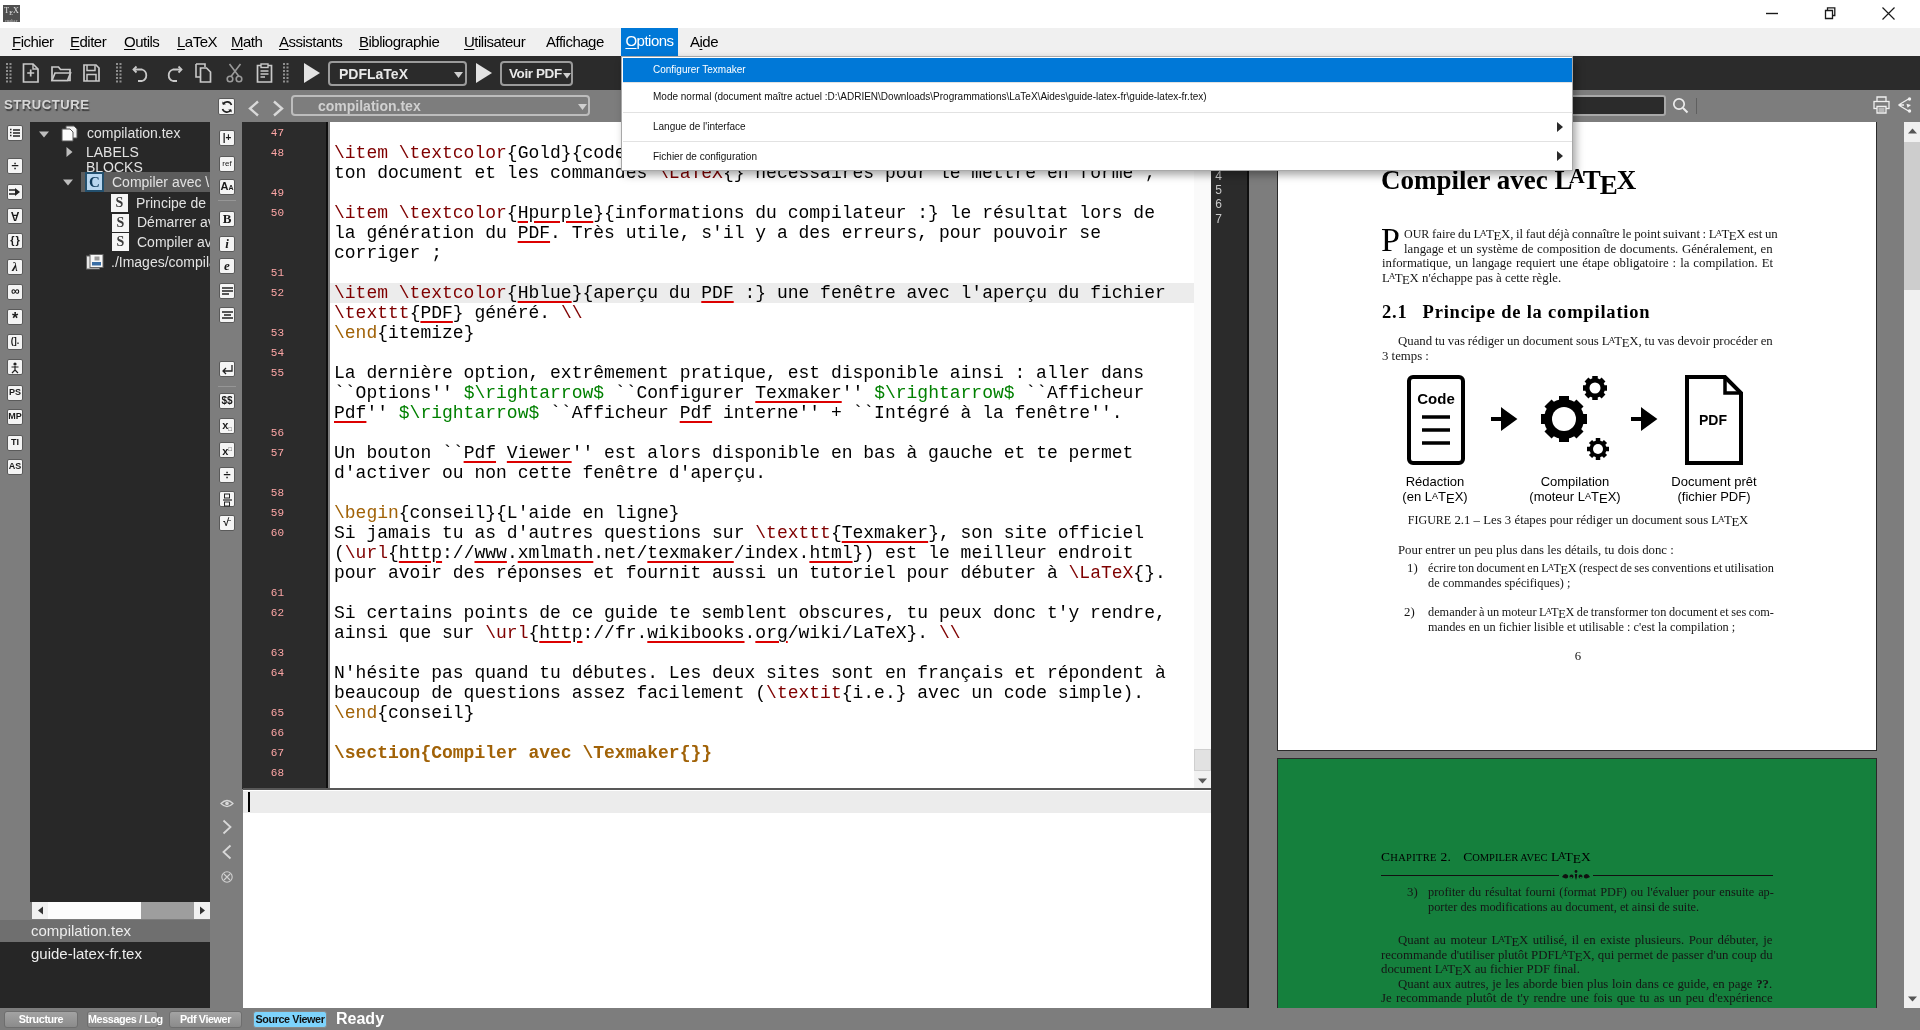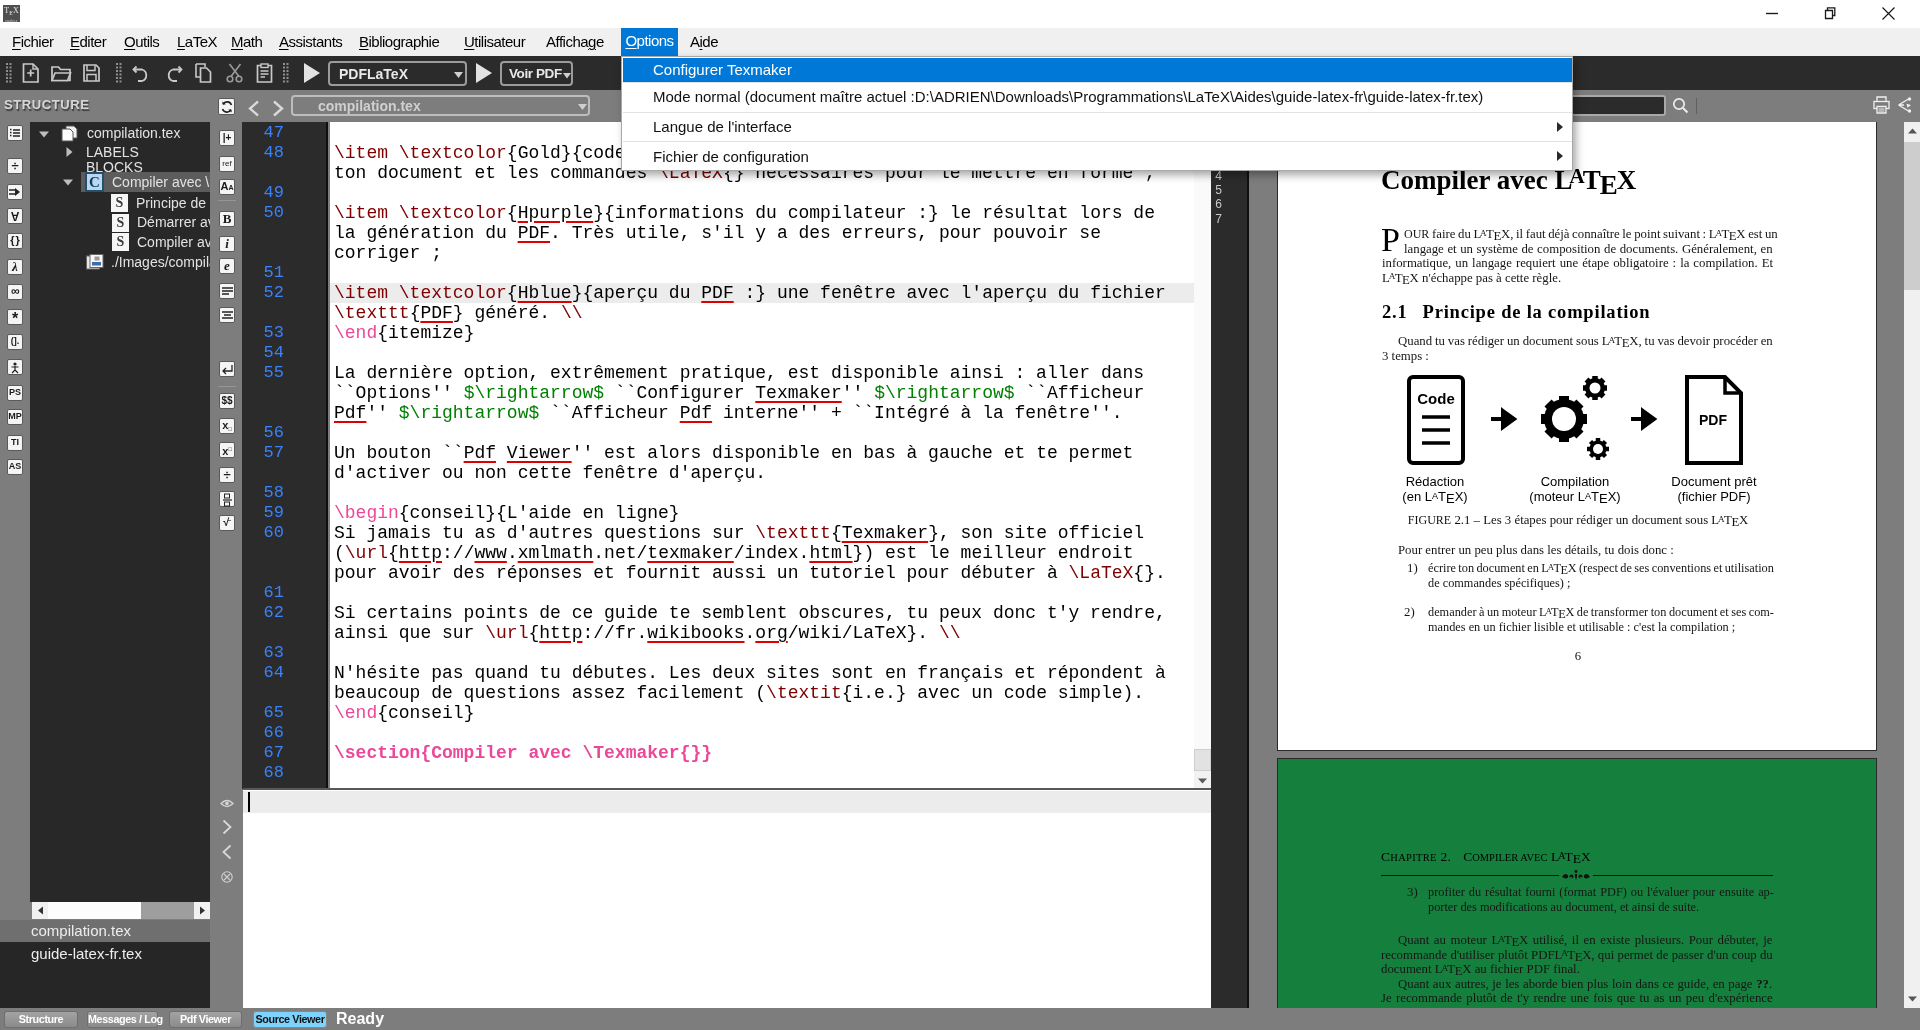--- a/index.html
+++ b/index.html
@@ -26,23 +26,23 @@
 #filelist{left:0;top:920px;width:210px;height:88px;background:#262626}
 #filelist .sel{position:absolute;left:0;top:0;width:210px;height:22px;background:#6f6f6f}
 #filelist div{color:#ededed;font-size:15px}
 
 .sq{position:absolute;width:16px;height:16px;background:#f4f4f4;border:1px solid #5a5a5a;border-radius:2px;color:#1a1a1a;text-align:center;font-size:12px;line-height:13px;font-weight:bold}
 .sq2{position:absolute;width:17px;height:17px;background:#f4f4f4;border:1px solid #5a5a5a;border-radius:2px;color:#1a1a1a;text-align:center;font-size:12px;line-height:14px;font-weight:bold}
 
 #gutter{left:242px;top:122px;width:86px;height:667px;background:#2b2b2b;border-right:2px solid #0f0f0f}
 #code{left:330px;top:122px;width:864px;height:667px;background:#fff;overflow:hidden}
 #codehl{position:absolute;left:0px;top:161px;width:864px;height:20px;background:#ececec}
-.ln{position:absolute;right:42px;color:#3b82f6;font-size:17px;font-family:"Liberation Mono",monospace;line-height:20px}
+.ln{position:absolute;right:42px;color:#fca5a5;font-size:11px;font-family:"Liberation Mono",monospace;line-height:20px}
 .cl{position:absolute;left:4px;font-family:"Liberation Mono",monospace;font-size:18px;line-height:20px;white-space:pre;color:#000;letter-spacing:0px}
-.k{color:#7f0000}.b{color:#ec4899}.g{color:#008000}
+.k{color:#7f0000}.b{color:#a16207}.g{color:#008000}
 .u{text-decoration:underline solid #dc0000 2px;text-underline-offset:3px}
 #vsb{left:1194px;top:122px;width:17px;height:667px;background:#fafafa}
 
 #bottompanel{left:243px;top:789px;width:968px;height:219px;background:#fff}
 #bphl{left:243px;top:791px;width:968px;height:22px;background:#ececec}
 #bpcur{left:248px;top:792px;width:2px;height:20px;background:#000}
 
 #pdfside{left:1211px;top:122px;width:38px;height:886px;background:#2b2b2b;border-right:2px solid #0f0f0f}
 .pnum{position:absolute;color:#c9c9c9;font-size:12px;width:11px;text-align:right}
 #page1{left:1277px;top:122px;width:600px;height:629px;background:#fff;border:1px solid #2a2a2a;border-top:none}
@@ -52,21 +52,21 @@
 .serif{font-family:"Liberation Serif",serif;color:#111}
 .pj{position:absolute;font-family:"Liberation Serif",serif;color:#151515;font-size:12.8px;white-space:nowrap}
 .lA{font-size:0.72em;vertical-align:0.22em;margin:0 -0.08em 0 -0.12em}
 .lE{vertical-align:-0.19em;margin:0 -0.03em}
 .sc{font-size:12px}
 
 #statusbar{left:0;top:1008px;width:1920px;height:22px;background:#7d7d7d}
 .sbtn{position:absolute;top:3px;height:17px;background:linear-gradient(#a3a3a3,#8b8b8b);border:1px solid #6e6e6e;border-radius:3px;color:#fff;font-size:10.8px;font-weight:bold;text-align:center;line-height:15px;letter-spacing:-0.4px;white-space:nowrap}
 
 #dropmenu{left:621px;top:56px;width:952px;height:115px;background:#fff;border:1px solid #a8a8a8;box-shadow:3px 4px 8px rgba(0,0,0,0.35);z-index:50}
-.dmi{position:absolute;left:1px;width:949px;height:28px;font-size:15px;color:#111;line-height:28px}
+.dmi{position:absolute;left:1px;width:949px;height:28px;font-size:10px;color:#111;line-height:28px}
 .dmi span{margin-left:30px}
 #dropmenu .hl{background:#0078d7;color:#fff}
 .dsep{position:absolute;left:1px;width:949px;height:1px;background:#e2e2e2}
 .darr{position:absolute;right:9px;top:9px;width:0;height:0;border-left:6px solid #2a2a2a;border-top:5px solid transparent;border-bottom:5px solid transparent}
 </style></head>
 <body>
 
 <div class="abs" id="titlebar">
   <div class="abs" id="appicon">
       <div style="font-size:8px;line-height:10px;margin-top:1px">T<span style="font-size:6px;vertical-align:-2px">E</span>X</div>

